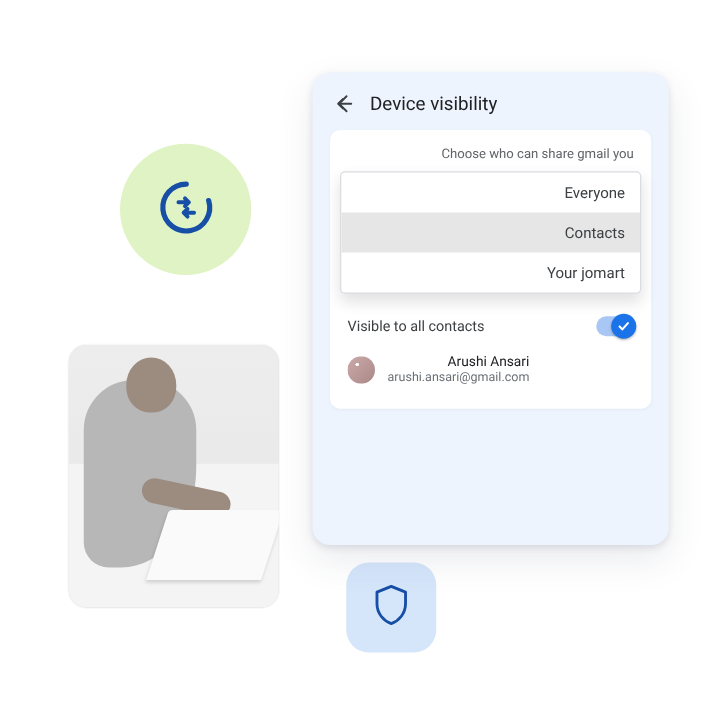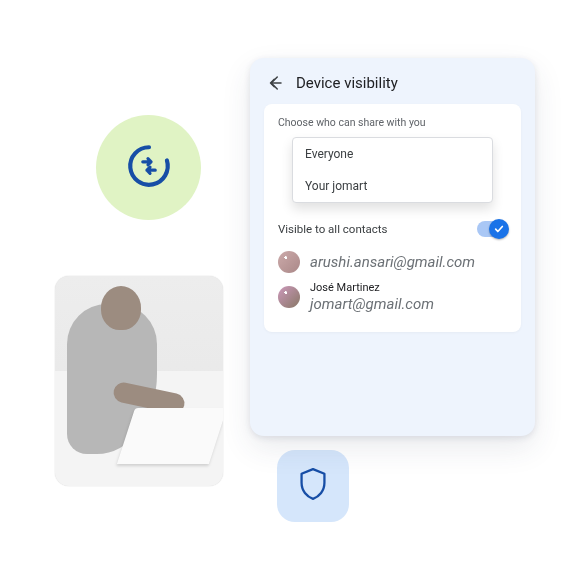--- a/index.html
+++ b/index.html
@@ -5,21 +5,21 @@
   html, body {
     margin: 0;
     padding: 0;
     width: 570px;
     height: 570px;
     background: #fff;
     font-family: 'Roboto', 'Helvetica Neue', Arial, sans-serif;
     overflow: hidden;
     position: relative;
   }
-  .canvas { position: relative; width: 570px; height: 570px; }
+  .canvas { position: relative; width: 570px; height: 570px; text-align: right; }
 
   
   .sync-badge {
     position: absolute;
     left: 96px;
     top: 115px;
     width: 105px;
     height: 105px;
     border-radius: 50%;
     background: #e0f3c4;
@@ -90,21 +90,21 @@
     border-radius:8px;
     box-shadow: 0 1px 3px rgba(0,0,0,.04);
     padding: 12px 0 14px 0;
   }
   .choose-label {
     font-size:10.5px;
     color:#5f6368;
     padding: 0 14px 8px 14px;
   }
   .dropdown {
-    margin: 0 28px;
+    margin: 0 8px;
     border: 1px solid #dadce0;
     border-radius: 4px;
     overflow: hidden;
     box-shadow: 0 6px 12px rgba(0,0,0,.12);
     background:#fff;
   }
   .dropdown-option {
     font-size:12px;
     color:#3c4043;
     padding: 9px 12px;
@@ -129,21 +129,21 @@
   }
   .toggle-knob svg { width:10px; height:10px; }
 
   .contact-row { display:flex; align-items:center; padding:4px 14px; }
   .avatar {
     width:22px; height:22px; border-radius:50%; margin-right:10px; flex:0 0 22px;
     background: radial-gradient(circle at 35% 30%, #fff 0 6%, transparent 7%), linear-gradient(135deg,#caa 0%, #a88 100%);
   }
   .avatar.alt { background: radial-gradient(circle at 35% 30%, #fff 0 6%, transparent 7%), linear-gradient(135deg,#c9b 0%, #876 100%); }
   .contact-name { font-size:11px; color:#202124; line-height:1.25; }
-  .contact-email { font-size:15px; color:#6b7075; line-height:1.25;font-style:italic; }
+  .contact-email { font-size:10px; color:#6b7075; line-height:1.25; }
   .contact-text { display:flex; flex-direction:column; }
 
 </style>
 </head>
 <body>
 
 <div class="canvas">
 
   <div class="sync-badge">
     <span>
@@ -179,47 +179,42 @@
         <svg viewBox="0 0 24 24" width="18" height="18">
             <path d="M15 4l-8 8 8 8" fill="none" stroke="#3c4043" stroke-width="2" stroke-linecap="round" stroke-linejoin="round"></path>
             <path d="M7 12h14" stroke="#3c4043" stroke-width="2" stroke-linecap="round" visibility="hidden"></path>
             <path d="M20 12H6m0 0 5-5M6 12l5 5" stroke="#3c4043" stroke-width="2" stroke-linecap="round" stroke-linejoin="round"></path>
           </svg>
       </span>
       <span class="panel-title">Device visibility</span>
     </div>
 
     <div class="inner-card">
-      <div class="choose-label">Choose who can share with you</div>
+      <div class="choose-label">Choose who can share gmail you</div>
 
       <div class="dropdown">
         <div class="dropdown-option">Everyone</div>
+        <div class="dropdown-option selected">Contacts</div>
         <div class="dropdown-option">Your jomart</div>
       </div>
 
       <div class="toggle-row">
         <span class="toggle-label">Visible to all contacts</span>
         <span class="toggle">
           <span class="toggle-knob">
             <svg viewBox="0 0 12 12">
                 <path d="M2 6.2 4.6 9 10 3" stroke="#fff" stroke-width="2" fill="none" stroke-linecap="round" stroke-linejoin="round"></path>
               </svg>
           </span>
         </span>
       </div>
 
       <div class="contact-row">
         <span class="avatar"></span>
         <span class="contact-text">
+          <span class="contact-name">Arushi Ansari</span>
           <span class="contact-email">arushi.ansari@gmail.com</span>
         </span>
       </div>
-      <div class="contact-row">
-        <span class="avatar alt"></span>
-        <span class="contact-text">
-          <span class="contact-name">José Martinez</span>
-          <span class="contact-email">jomart@gmail.com</span>
-        </span>
-      </div>
     </div>
   </div>
 
 </div>
 
 </body></html>

